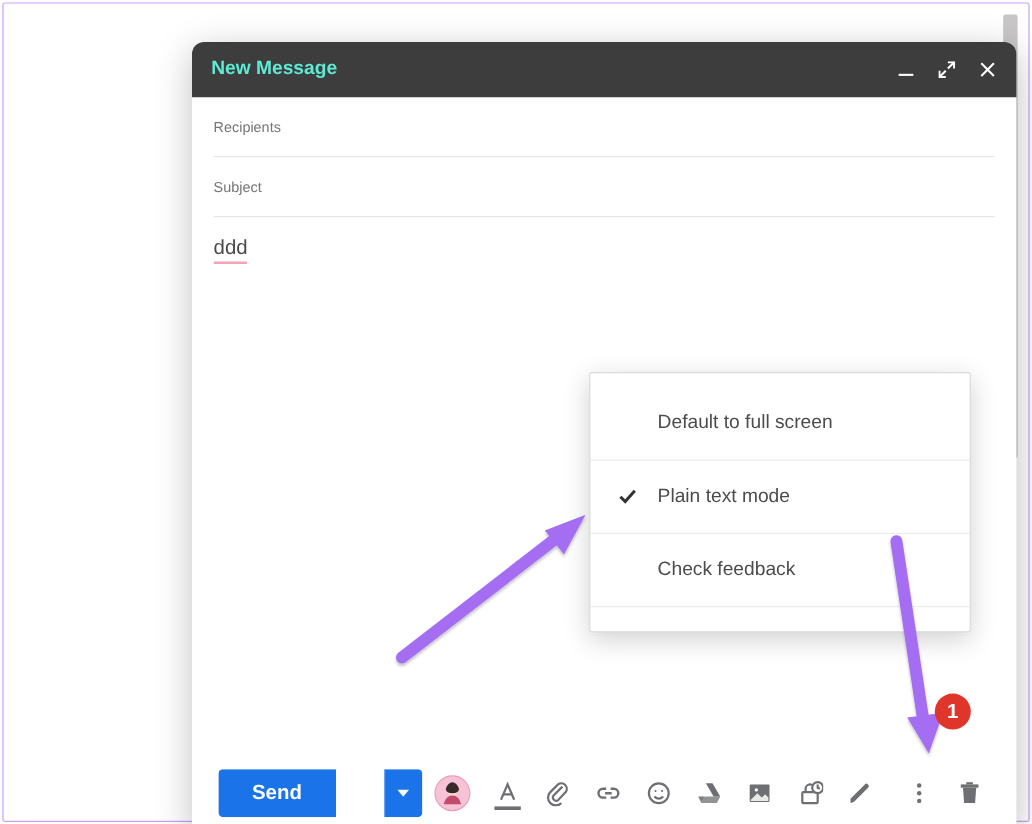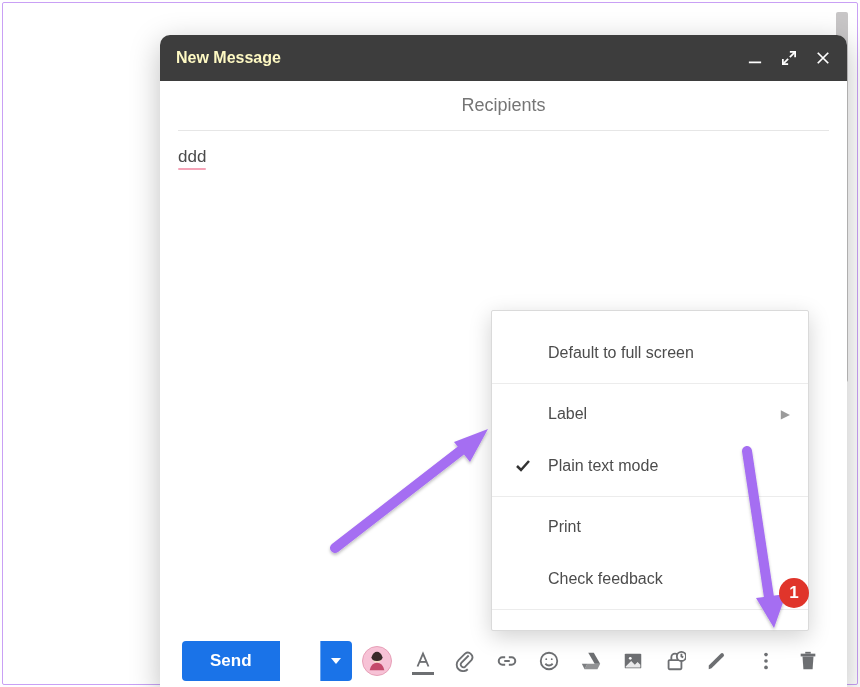--- a/index.html
+++ b/index.html
@@ -41,21 +41,21 @@
     display: flex;
     flex-direction: column;
   }
   .titlebar {
     background: #3d3d3d;
     height: 46px;
     border-radius: 10px 10px 0 0;
     display: flex;
     align-items: center;
     padding: 0 16px;
-    color: #fef9c3;
+    color: #5eead4;
   }
   .titlebar-title {
     font-size: 16px;
     font-weight: 600;
     flex: 1;
   }
   .titlebar-actions {
     display: flex;
     align-items: center;
     gap: 18px;
@@ -77,23 +77,22 @@
     border-bottom: 1px solid #e6e6e6;
     display: flex;
     align-items: center;
     font-size: 16px;
     color: #888;
   }
   .field input {
     border: none;
     outline: none;
     width: 100%;
-    font-size: 18px;
+    font-size: 12px;
     color: #1d4ed8;
-    text-align: center;
   }
   .body-area {
     flex: 1;
     padding-top: 16px;
     font-size: 17px;
     color: #4a4a4a;
     position: relative;
   }
   .misspelled {
     position: relative;
@@ -256,20 +255,23 @@
               <path d="M2 2 L14 14 M14 2 L2 14"></path>
             </svg>
         </span>
       </div>
     </div>
 
     <div class="content">
       <div class="field">
         <input placeholder="Recipients" style="">
       </div>
+      <div class="field">
+        <input placeholder="Subject" style="">
+      </div>
       <div class="body-area">
         <span class="misspelled">ddd</span>
       </div>
 
       <div class="toolbar">
         <div class="send-group">
           <button class="send-btn">Send</button>
           <button class="send-split">
             <svg viewBox="0 0 10 6" width="10" height="6" fill="currentColor">
                 <path d="M0 0 L5 6 L10 0 Z"></path>
@@ -361,36 +363,29 @@
         </div>
       </div>
     </div>
 
     <div class="menu-popup">
       <div class="menu-item">
         <span>Default to full screen</span>
       </div>
       <div class="menu-sep"></div>
       <div class="menu-item">
-        <span>Label</span>
-        <span class="menu-sub">▶</span>
-      </div>
-      <div class="menu-item">
         <span class="menu-check">
           <svg viewBox="0 0 18 18" width="18" height="18" stroke="#333" stroke-width="2.5" fill="none">
               <path d="M3 9 L7 13 L15 4"></path>
             </svg>
         </span>
         <span>Plain text mode</span>
       </div>
       <div class="menu-sep"></div>
       <div class="menu-item">
-        <span>Print</span>
-      </div>
-      <div class="menu-item">
         <span>Check feedback</span>
       </div>
       <div class="menu-sep"></div>
     </div>
 
     <div class="badge">1</div>
 
   </div>
 </div>
 

